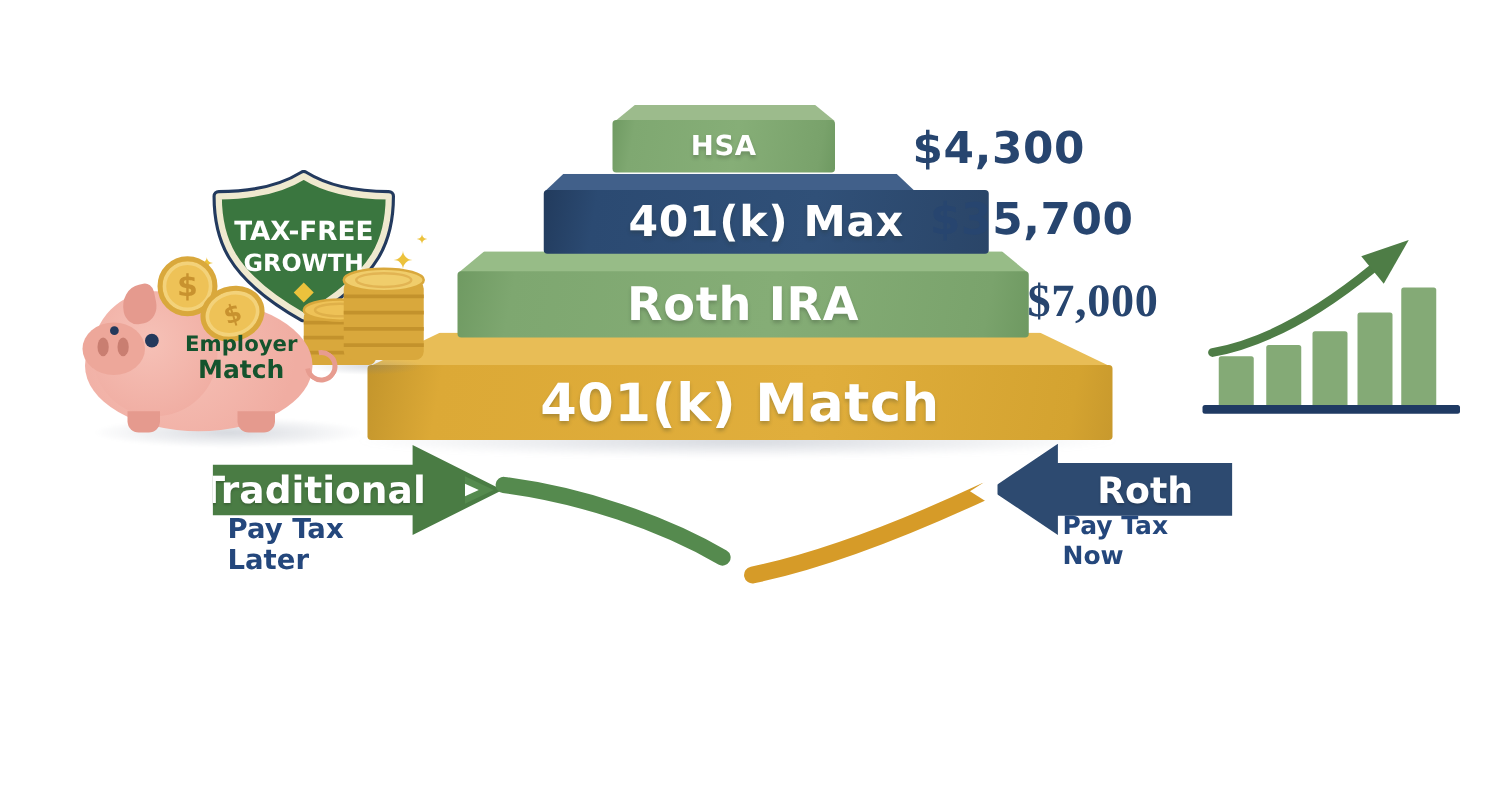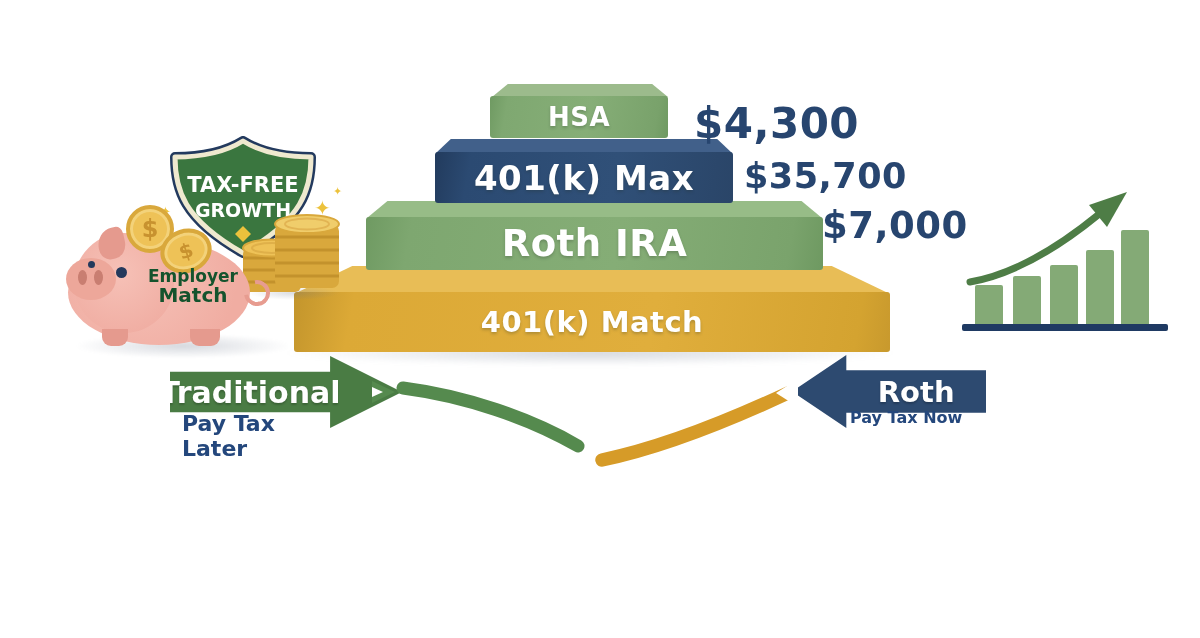--- a/index.html
+++ b/index.html
@@ -11,48 +11,48 @@
 
   
   .topface{position:absolute;}
   .front{position:absolute;display:flex;align-items:center;justify-content:center;border-radius:3px;}
   .tier-label{color:#fff;font-weight:bold;text-shadow:0 2px 3px rgba(40,50,40,.25);letter-spacing:.5px;}
 
   .t1top{left:492px;top:84px;width:176px;height:13px;background:#9cbb8c;
          clip-path:polygon(9% 0,91% 0,100% 100%,0 100%);}
   .t1front{left:490px;top:96px;width:178px;height:42px;
          background:linear-gradient(100deg,#6f9a62,#7fa871 10%,#86ae77 55%,#79a26b 92%,#6e9961);}
-  .t1front .tier-label{font-size:26px;}
+  .t1front .tier-label{font-size:22px;}
 
   .t2top{left:436px;top:139px;width:296px;height:14px;background:#41608a;
          clip-path:polygon(5% 0,95% 0,100% 100%,0 100%);}
-  .t2front{left:435px;top:152px;width:298px;height:51px;
+  .t2front{left:435px;top:152px;width:356px;height:51px;
          background:linear-gradient(100deg,#223b5d,#2b4a72 12%,#305078 60%,#2a4568);}
   .t2front .tier-label{font-size:34px;}
 
   .t3top{left:367px;top:201px;width:455px;height:17px;background:#97bc87;
          clip-path:polygon(4.5% 0,95.5% 0,100% 100%,0 100%);}
   .t3front{left:366px;top:217px;width:457px;height:53px;
          background:linear-gradient(100deg,#6f9a62,#7ea770 10%,#85ad76 55%,#7aa36c 92%,#6e9961);text-align:right;}
   .t3front .tier-label{font-size:37px;}
 
   .t4top{left:296px;top:266px;width:592px;height:27px;background:#e8bd56;
          clip-path:polygon(9.5% 0,90.5% 0,100% 100%,0 100%);}
   .t4front{left:294px;top:292px;width:596px;height:60px;
          background:linear-gradient(100deg,#c3952c,#dca936 10%,#e0ae3c 60%,#d4a330 94%,#c8992d);}
-  .t4front .tier-label{font-size:29px;}
+  .t4front .tier-label{font-size:42px;}
 
   .pyr-shadow{left:280px;top:340px;width:620px;height:26px;border-radius:50%;
     background:radial-gradient(ellipse at center,rgba(120,130,150,.30),rgba(120,130,150,0) 70%);
     filter:blur(2px);}
 
   .tier-value{position:absolute;color:#27456f;font-weight:bold;letter-spacing:.5px;}
-  .v1{left:694px;top:99px;font-size:42px;}
+  .v1{left:730px;top:99px;font-size:35px;}
   .v2{left:744px;top:156px;font-size:35px;}
-  .v3{left:822px;top:204px;font-size:37px;}
+  .v3{left:822px;top:220px;font-size:37px;font-family:Liberation Serif, serif;}
 
   
   .shield{left:162px;top:136px;width:162px;height:122px;}
   .sparkle{position:absolute;color:#ecc23c;line-height:1;}
 
   
   .pig-shadow{left:76px;top:334px;width:214px;height:24px;border-radius:50%;
     background:radial-gradient(ellipse at center,rgba(110,120,140,.28),rgba(110,120,140,0) 72%);
     filter:blur(1px);}
   .pig-body{left:68px;top:240px;width:182px;height:105px;border-radius:50%;
@@ -86,21 +86,21 @@
   
   .arrowL{left:170px;top:356px;width:232px;height:72px;background:#4a7c44;
     clip-path:polygon(0 22%,69% 22%,69% 0,100% 50%,69% 100%,69% 78%,0 78%);}
   .arrowL .lbl{position:absolute;left:0;width:69%;top:0;height:100%;display:flex;align-items:center;
     justify-content:center;color:#fff;font-weight:bold;font-size:30px;text-shadow:0 2px 2px rgba(0,0,0,.2);}
   .arrowR{left:792px;top:355px;width:194px;height:73px;background:#2d4a70;
     clip-path:polygon(100% 21%,28% 21%,28% 0,0 50%,28% 100%,28% 79%,100% 79%);}
   .arrowR .lbl{position:absolute;left:28%;width:72%;top:0;height:100%;display:flex;align-items:center;
     justify-content:center;color:#fff;font-weight:bold;font-size:29px;text-shadow:0 2px 2px rgba(0,0,0,.2);}
   .subL{left:182px;top:411px;width:150px;color:#24477c;font-weight:bold;font-size:22px;}
-  .subR{left:850px;top:408px;width:140px;color:#24477c;font-weight:bold;font-size:16px;}
+  .subR{left:850px;top:408px;width:140px;color:#24477c;font-weight:bold;font-size:20px;}
 
   
   .gchart{left:960px;top:184px;width:212px;height:150px;}
   .gbase{position:absolute;left:2px;top:140px;width:206px;height:7px;background:#1f3a63;border-radius:2px;}
   .gbar{position:absolute;bottom:10px;width:28px;background:#84aa76;border-radius:2px 2px 0 0;}
   .gb0{left:15px;} .gb1{left:53px;} .gb2{left:90px;} .gb3{left:126px;} .gb4{left:161px;}
 </style>
 </head>
 <body>
 

